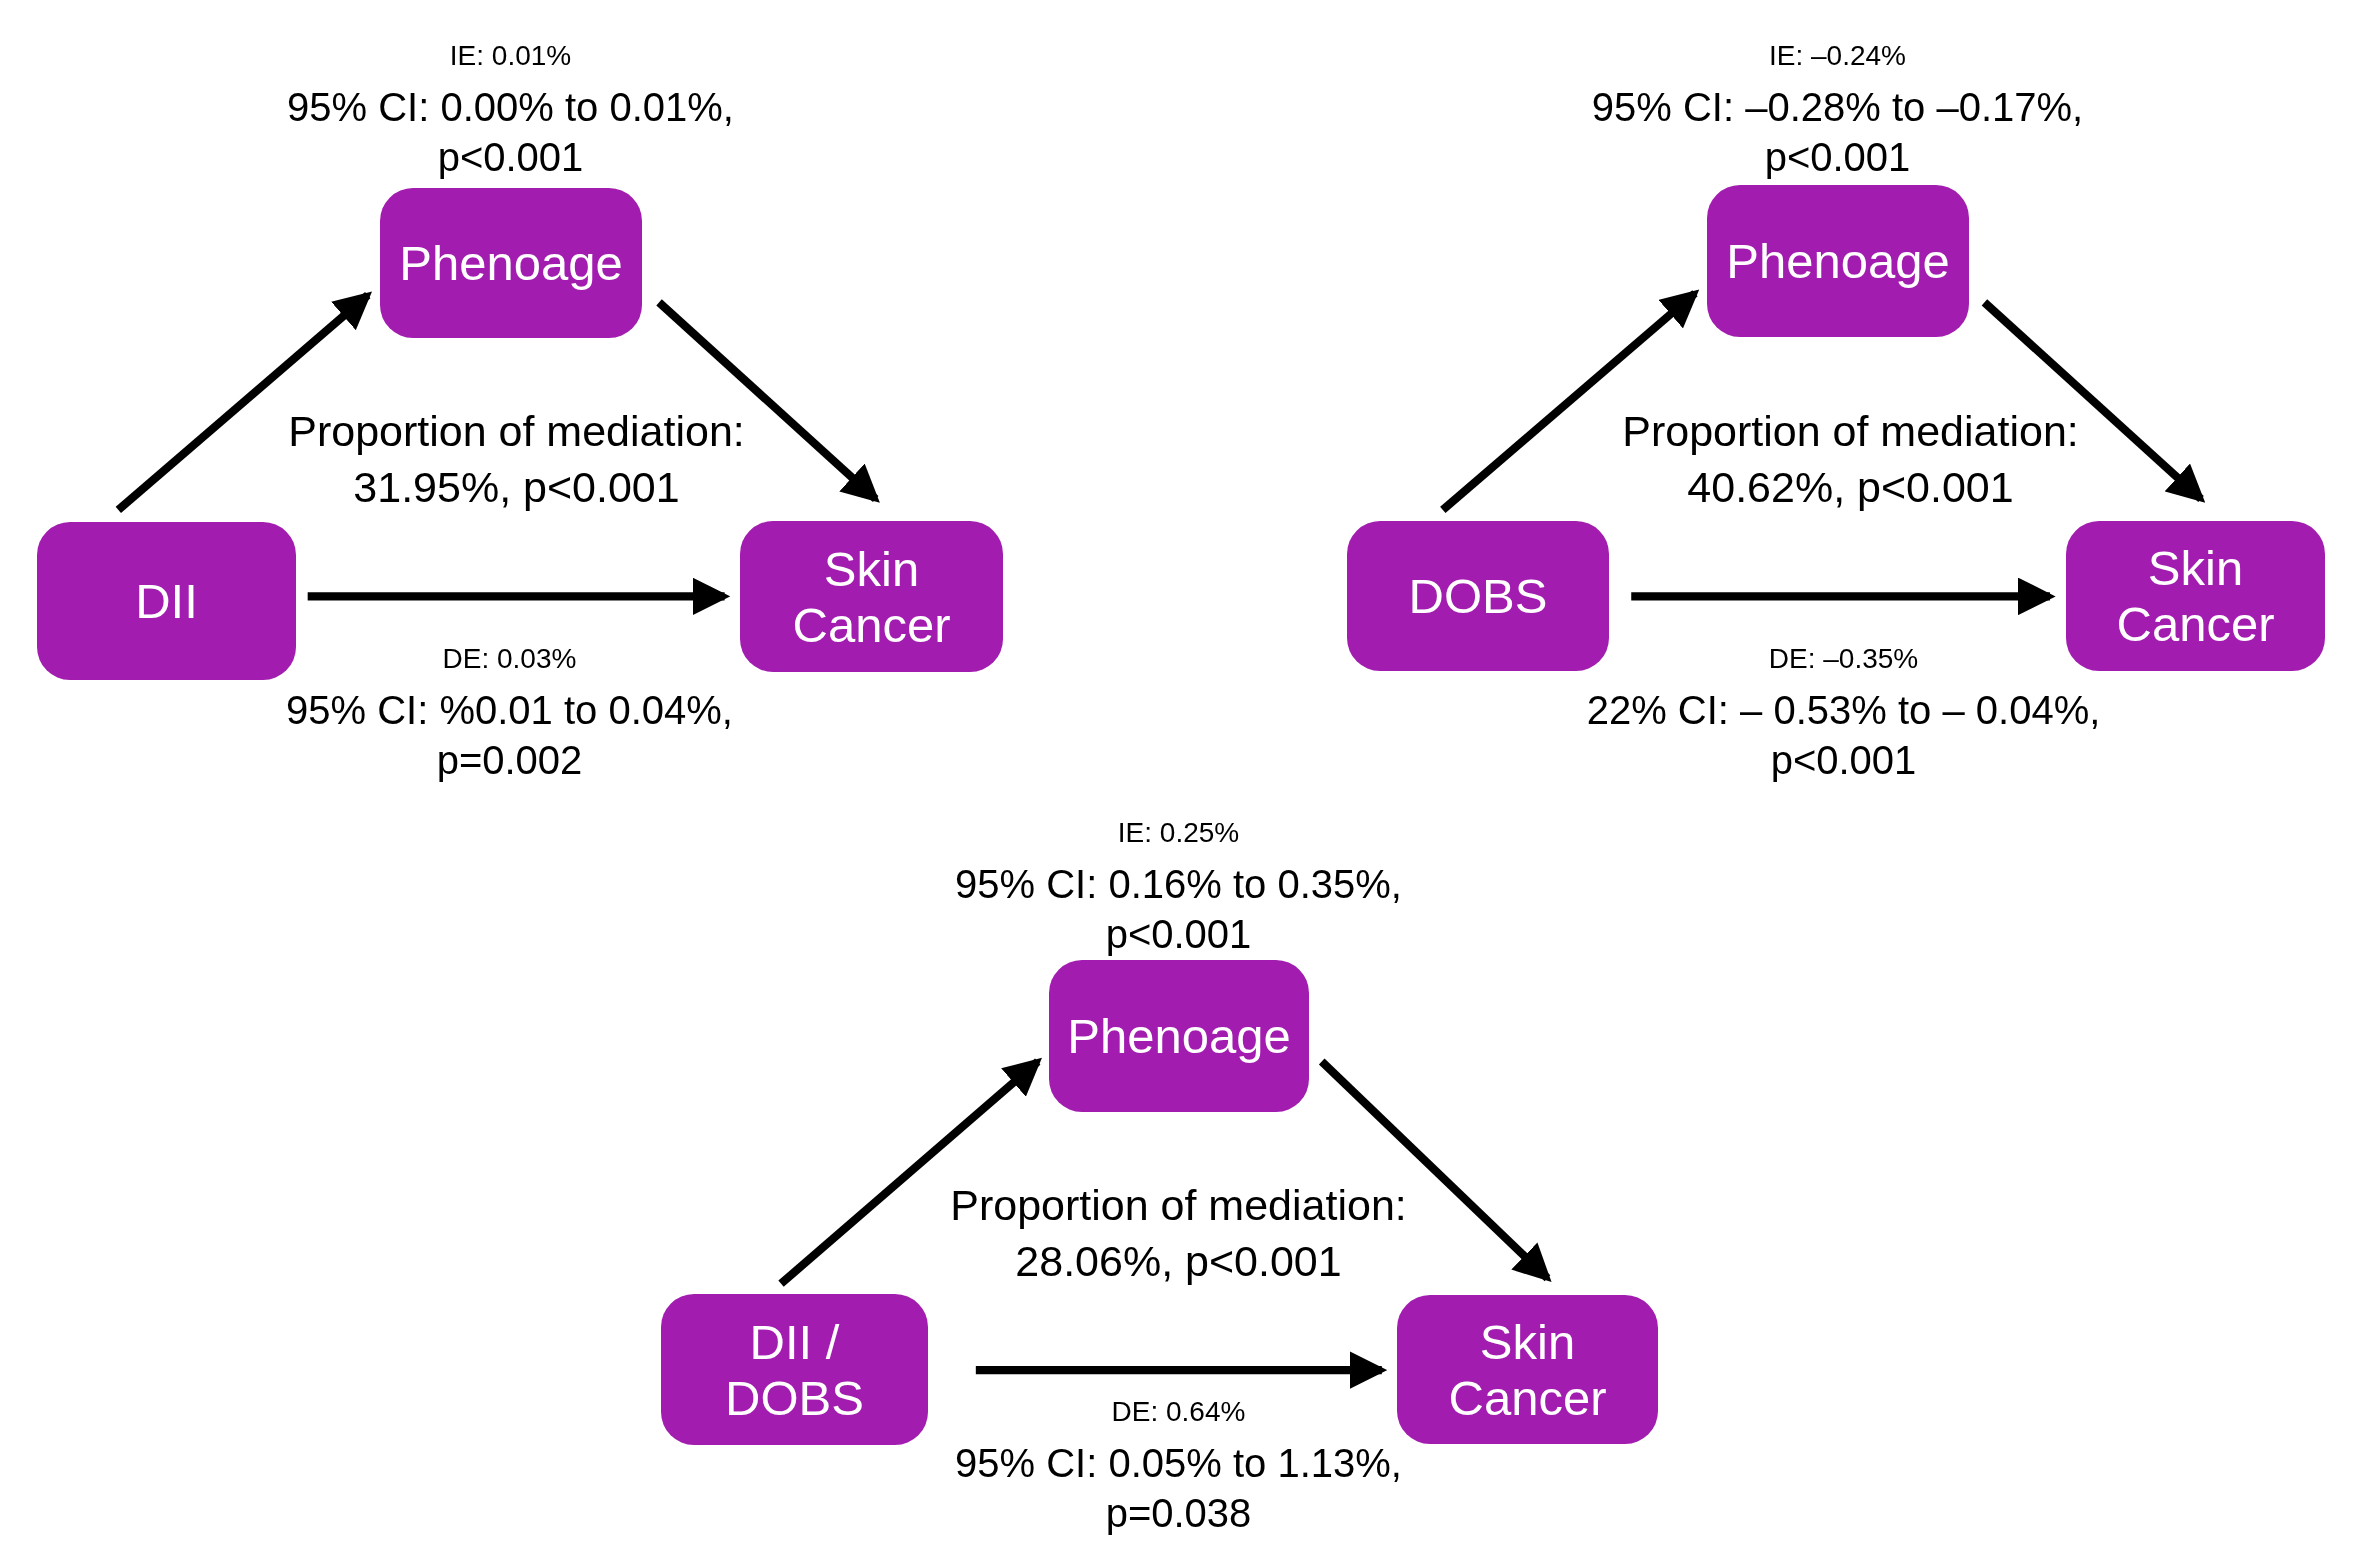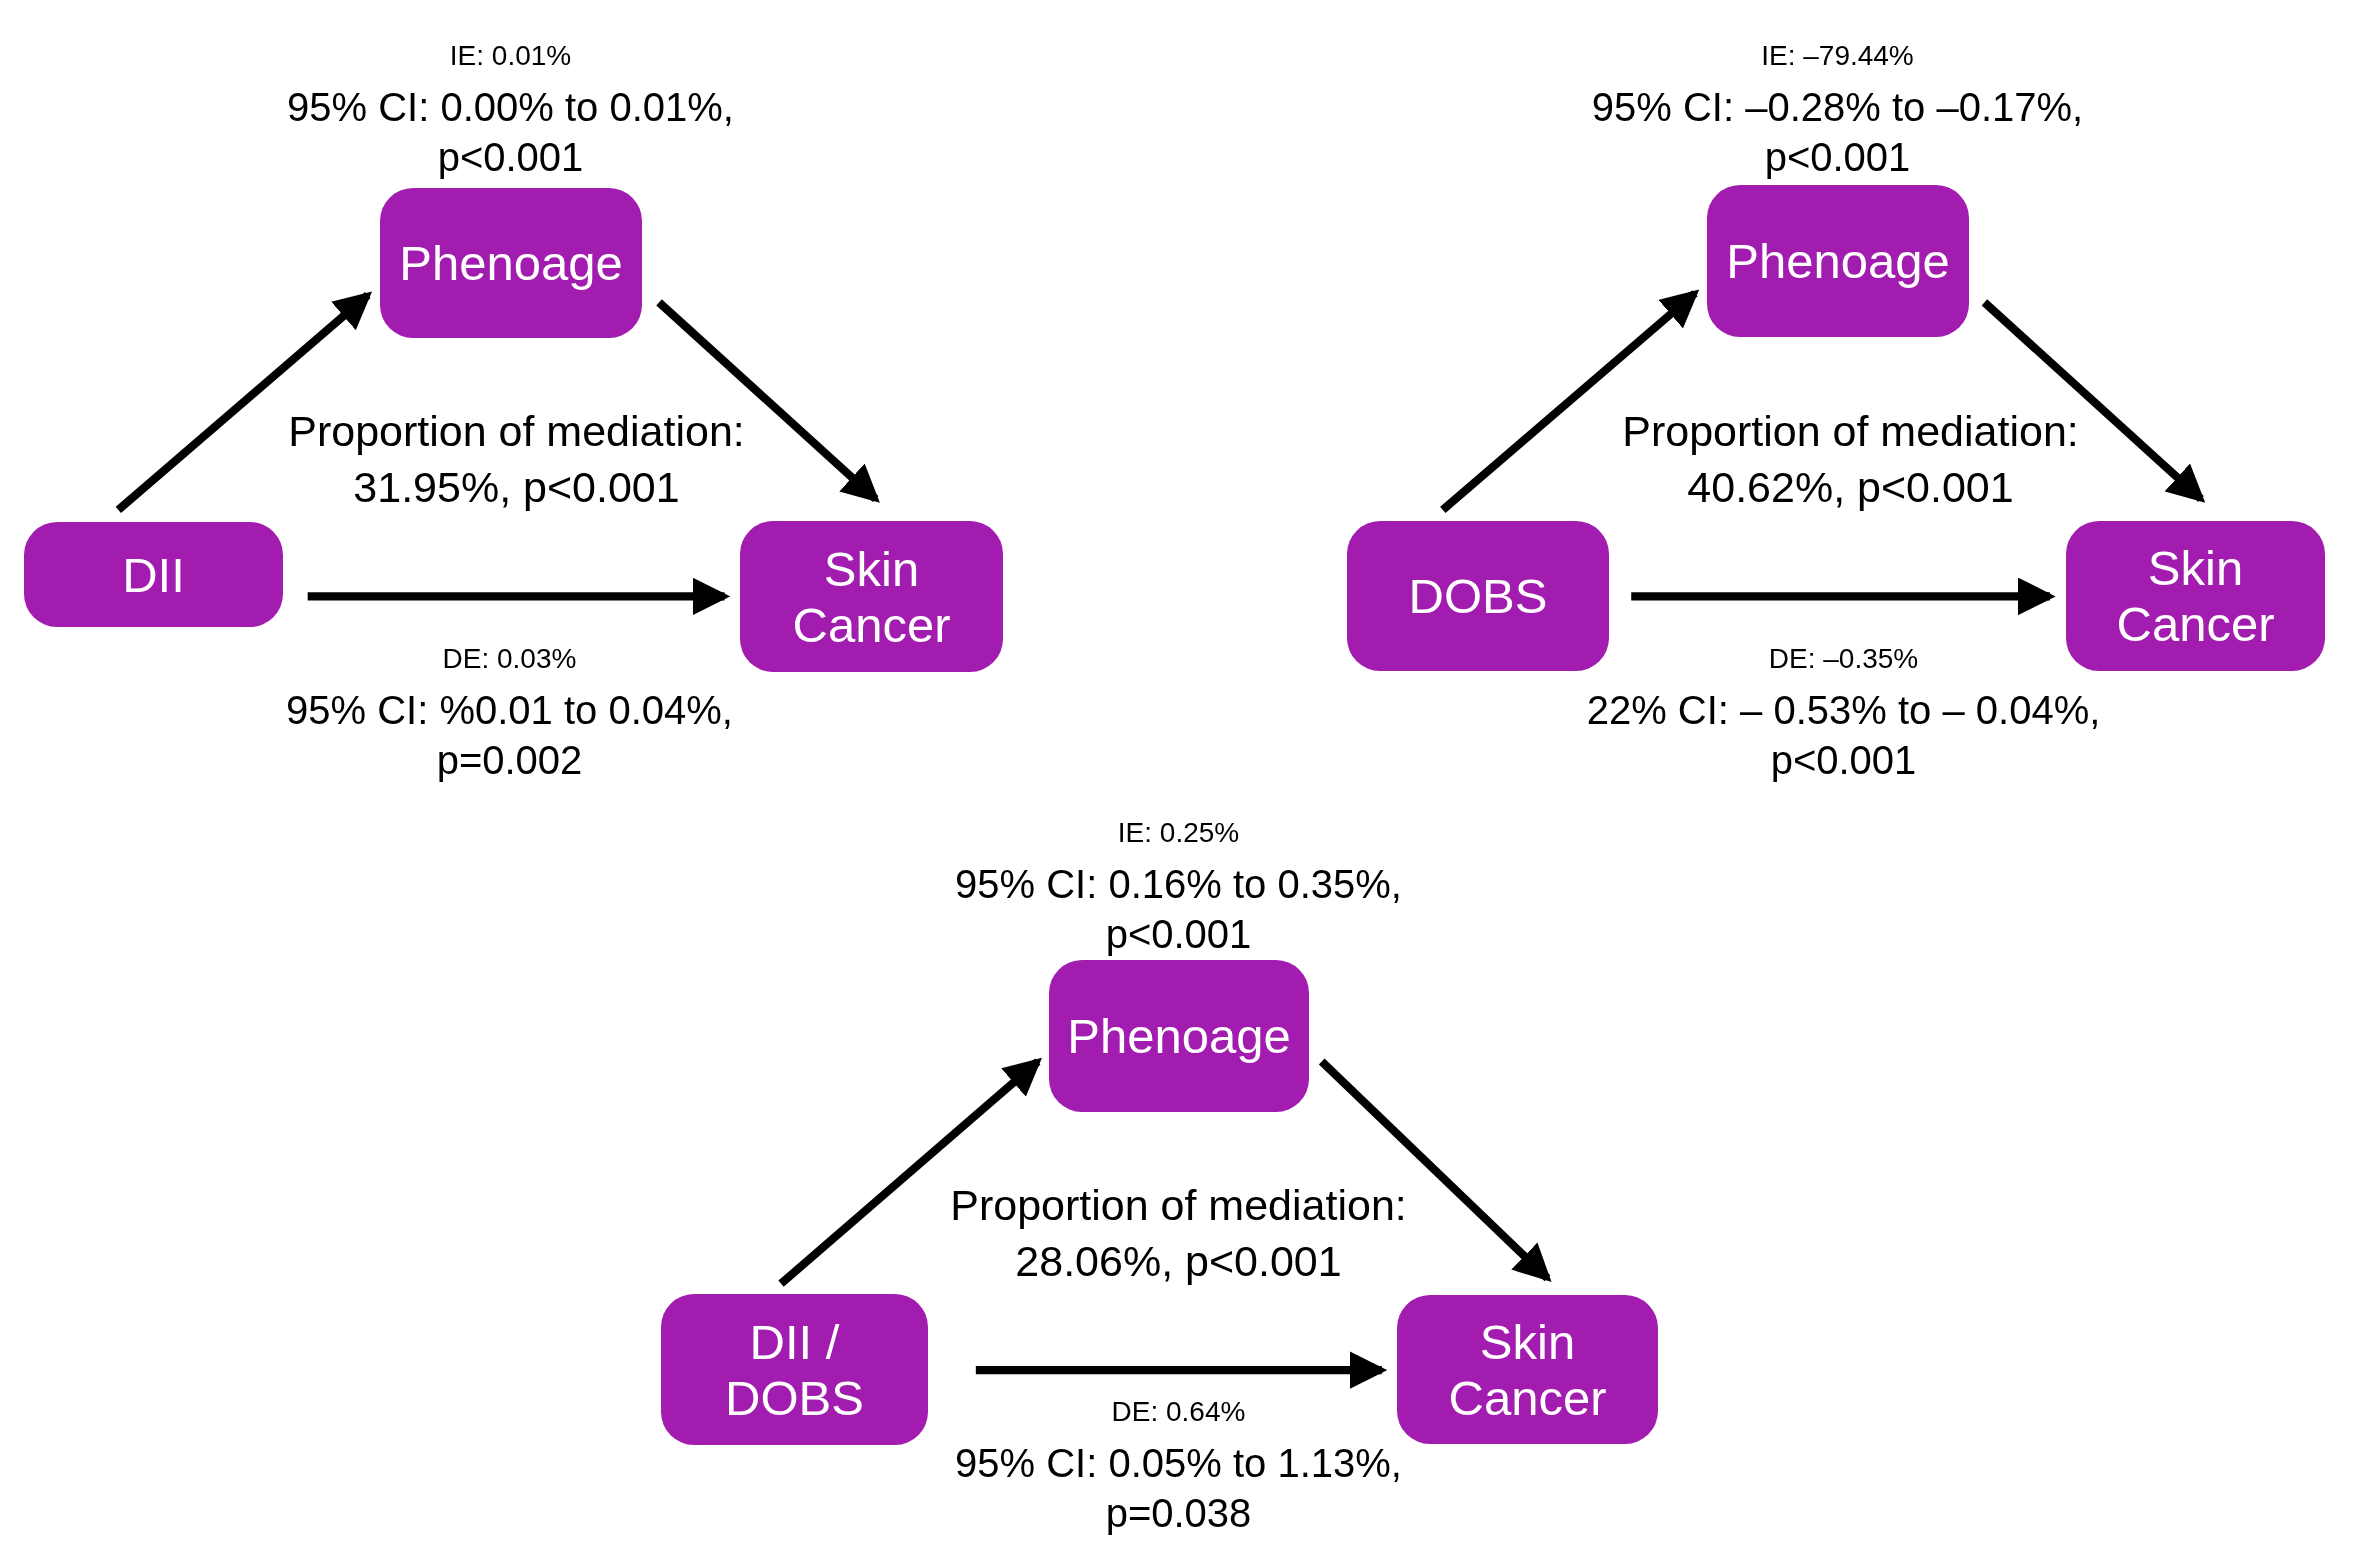--- a/index.html
+++ b/index.html
@@ -80,39 +80,39 @@
 
     <div class="box" style="left:380px;top:188px;width:262px;height:150px;">
       <div>Phenoage</div>
     </div>
 
     <div class="annot prop" style="left:198px;top:403px;width:637px;">
       <div>Proportion of mediation:</div>
       <div>31.95%, p&lt;0.001</div>
     </div>
 
-    <div class="box" style="left:24px;top:522px;width:259px;height:105px;">
+    <div class="box" style="left:37px;top:522px;width:259px;height:158px;">
       <div>DII</div>
     </div>
 
     <div class="box" style="left:740px;top:521px;width:263px;height:151px;">
       <div>Skin</div>
       <div>Cancer</div>
     </div>
 
     <div class="annot" style="left:191px;top:632px;width:637px;">
       <div class="lg">DE: 0.03%</div>
       <div>95% CI: %0.01 to 0.04%,</div>
       <div>p=0.002</div>
     </div>
   </section>
 
   <section>
     <div class="annot" style="left:1519px;top:29px;width:637px;">
-      <div class="lg">IE: –79.44%</div>
+      <div class="lg">IE: –0.24%</div>
       <div>95% CI: –0.28% to –0.17%,</div>
       <div>p&lt;0.001</div>
     </div>
 
     <div class="box" style="left:1707px;top:185px;width:262px;height:152px;">
       <div>Phenoage</div>
     </div>
 
     <div class="annot prop" style="left:1532px;top:403px;width:637px;">
       <div>Proportion of mediation:</div>

